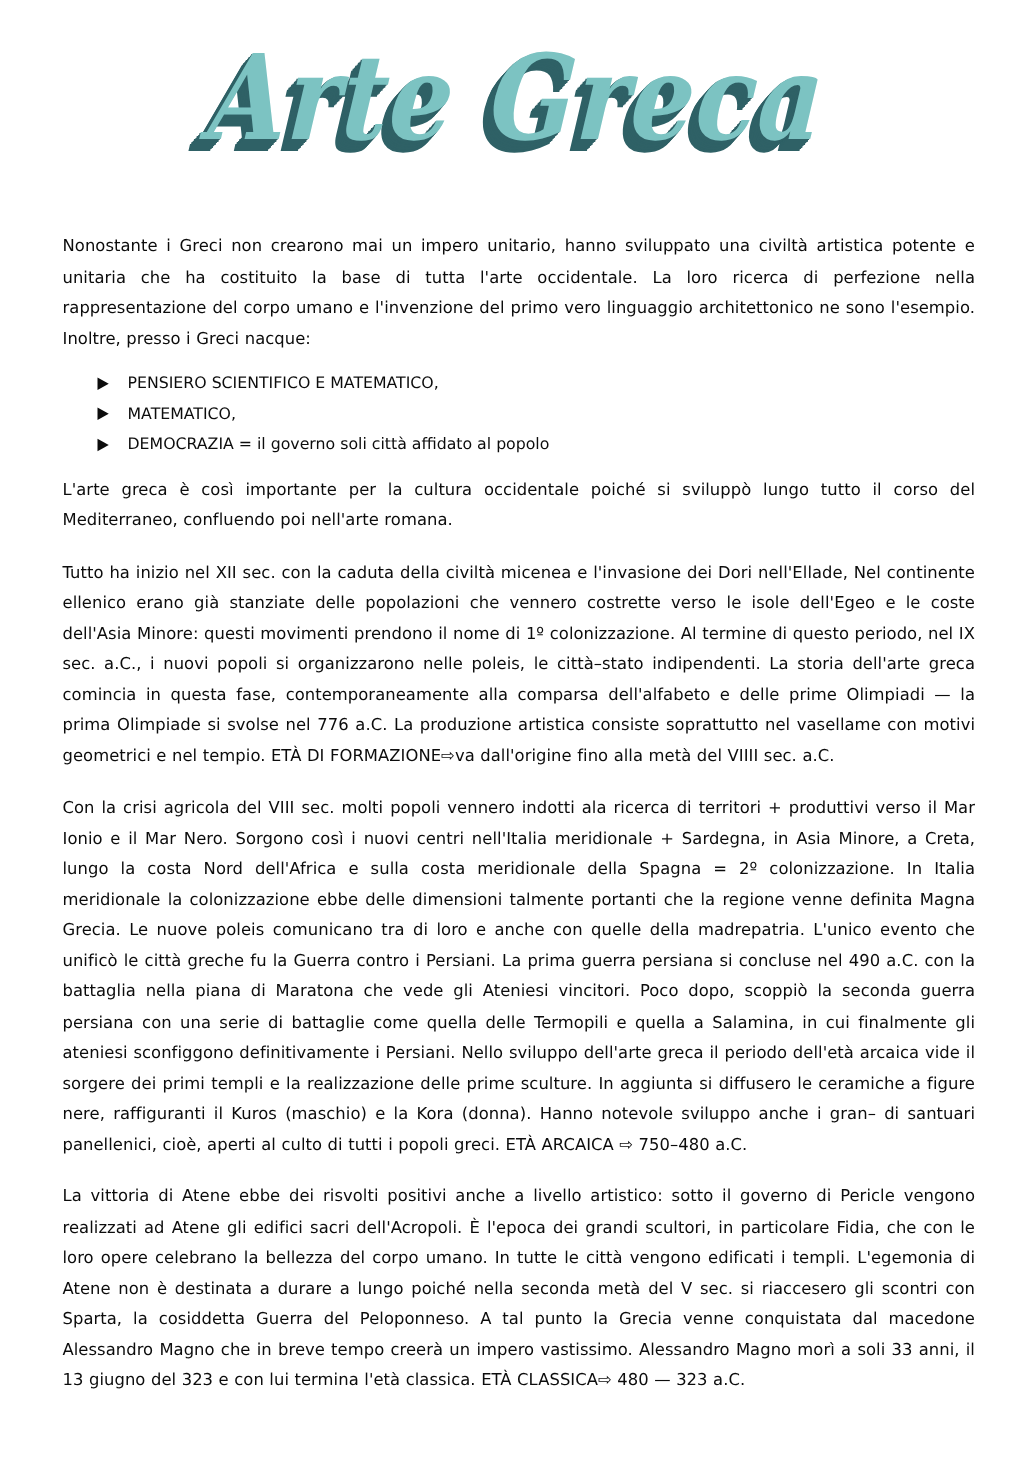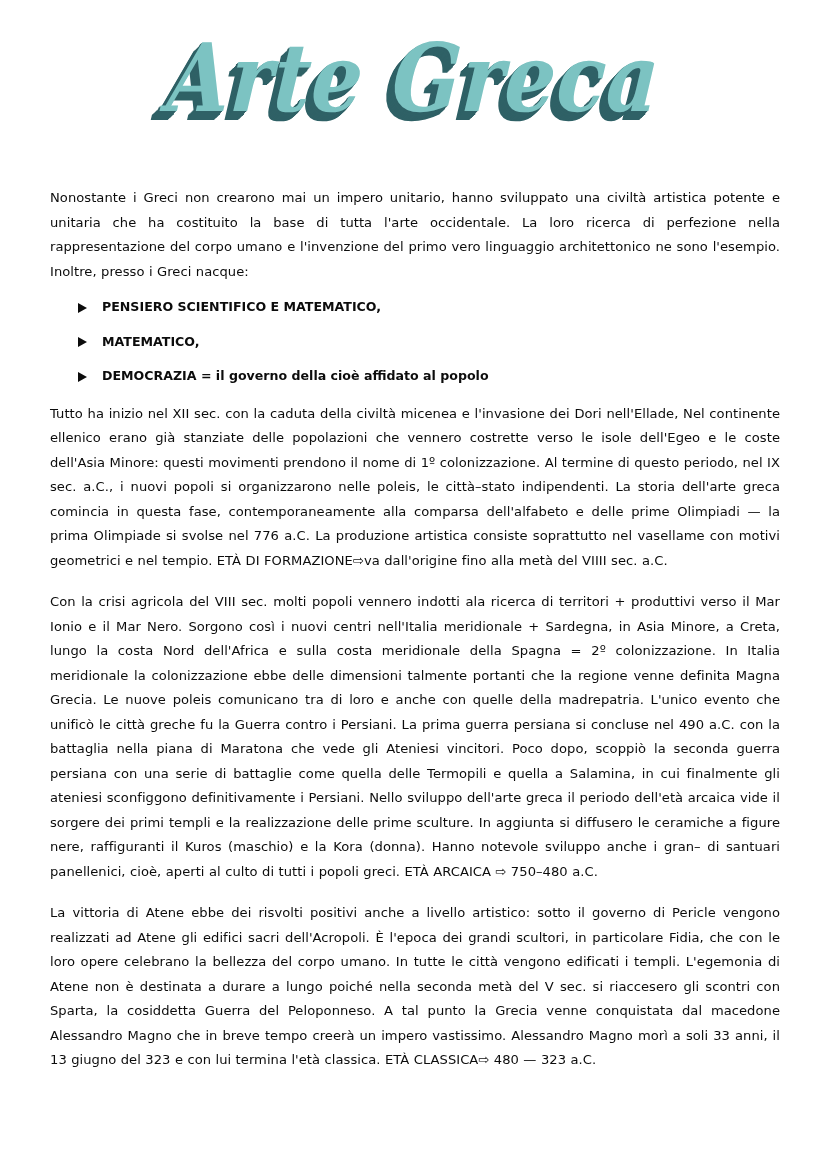--- a/index.html
+++ b/index.html
@@ -85,24 +85,24 @@
   
   ul.bullets {
     list-style: none;
     margin: 6px 0 14px 0;
     padding: 0 0 0 28px;
   }
   ul.bullets li {
     position: relative;
     font-size: 12.6px;
     line-height: 23.5px;
-    font-weight: 700;
+    font-weight: 400;
     color: #0c0c0c;
     padding-left: 24px;
-    margin: 11px 0 1px 0;
+    margin: 0 0 1px 0;
     white-space: nowrap;
   }
   .tri {
     position: absolute;
     left: 0;
     top: 0;
     width: 0;
     height: 0;
     margin-top: 7.5px;
     border-top: 5.5px solid transparent;
@@ -127,24 +127,25 @@
       <li>
         <span class="tri"></span>
         <span>PENSIERO SCIENTIFICO E MATEMATICO,</span>
       </li>
       <li>
         <span class="tri"></span>
         <span>MATEMATICO,</span>
       </li>
       <li>
         <span class="tri"></span>
-        <span>DEMOCRAZIA =  il governo della cioè affidato al popolo</span>
+        <span>DEMOCRAZIA =  il governo soli città affidato al popolo</span>
       </li>
     </ul>
 
+    <p class="para loose">L'arte greca è così importante per la cultura occidentale poiché si sviluppò lungo tutto il corso del Mediterraneo, confluendo poi nell'arte romana.</p>
 
     <p class="para loose">Tutto ha inizio nel XII sec. con la caduta della civiltà micenea e l'invasione dei Dori nell'Ellade, Nel continente ellenico erano già stanziate delle popolazioni che vennero costrette verso le isole dell'Egeo e le coste dell'Asia Minore: questi movimenti prendono il nome di 1º colonizzazione. Al termine di questo periodo, nel IX sec. a.C., i nuovi popoli si organizzarono nelle poleis, le città–stato indipendenti. La storia dell'arte greca comincia in questa fase, contemporaneamente alla comparsa dell'alfabeto e delle prime Olimpiadi — la prima Olimpiade si svolse nel 776 a.C. La produzione artistica consiste soprattutto nel vasellame con motivi geometrici  e nel tempio. ETÀ DI  FORMAZIONE⇨va dall'origine fino alla metà del VIIII sec. a.C.</p>
 
     <p class="para loose">Con la crisi agricola del VIII sec. molti popoli vennero indotti ala ricerca di territori + produttivi verso il Mar Ionio e il Mar Nero. Sorgono così i nuovi centri nell'Italia meridionale + Sardegna, in Asia Minore, a Creta, lungo la costa Nord dell'Africa e sulla costa meridionale della Spagna = 2º colonizzazione. In Italia meridionale la colonizzazione ebbe delle dimensioni talmente portanti che la regione venne definita Magna Grecia. Le nuove poleis comunicano tra di loro e anche con quelle della madrepatria. L'unico evento che unificò le città greche fu la Guerra contro i Persiani. La prima guerra persiana si concluse nel 490 a.C. con la battaglia nella piana di Maratona che vede gli Ateniesi vincitori. Poco dopo, scoppiò la seconda guerra persiana con una serie di battaglie come quella delle Termopili e quella a Salamina, in cui finalmente gli ateniesi sconfiggono definitivamente i Persiani. Nello sviluppo dell'arte greca il periodo dell'età arcaica vide il sorgere dei primi templi e la realizzazione delle prime sculture. In aggiunta si diffusero le ceramiche a figure nere, raffiguranti il Kuros (maschio) e la Kora (donna). Hanno notevole sviluppo anche i gran– di santuari panellenici, cioè, aperti al culto di tutti i popoli greci. ETÀ ARCAICA ⇨ 750–480 a.C.</p>
 
     <p class="para loose">La vittoria di Atene ebbe dei risvolti positivi anche a livello artistico: sotto il governo di Pericle vengono realizzati ad Atene gli edifici sacri dell'Acropoli. È l'epoca dei grandi scultori, in particolare Fidia, che con le loro opere celebrano la bellezza del corpo umano. In tutte le città vengono edificati i templi. L'egemonia di Atene non è destinata a durare a lungo poiché nella seconda metà del V sec. si riaccesero gli scontri con Sparta, la cosiddetta Guerra del Peloponneso. A tal punto la Grecia venne conquistata dal macedone Alessandro Magno che in breve tempo creerà un impero vastissimo. Alessandro Magno morì a soli 33 anni, il 13 giugno del 323 e con lui termina l'età classica. ETÀ CLASSICA⇨ 480 — 323 a.C.</p>
 
   </div>
 </div>
 

